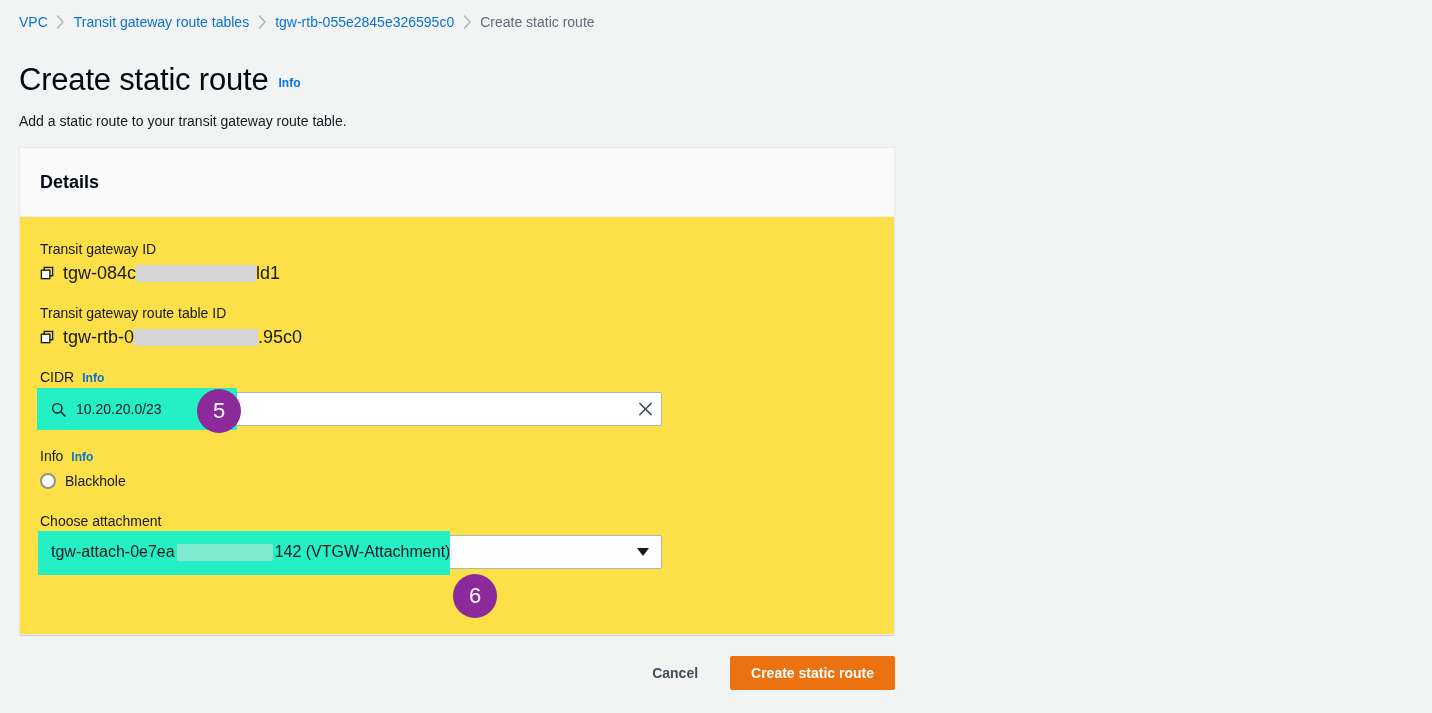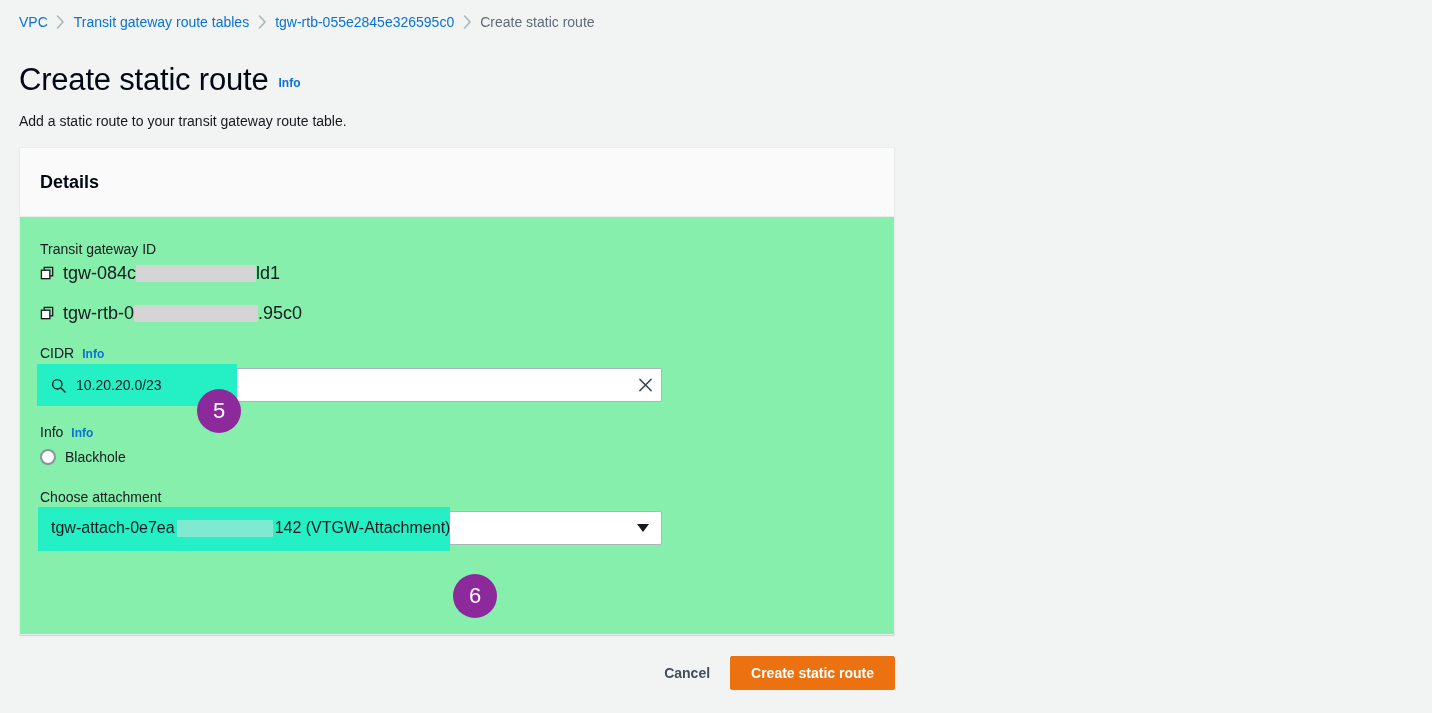--- a/index.html
+++ b/index.html
@@ -42,21 +42,21 @@
   }
   .page-subtitle {
     position: absolute; left: 19px; top: 111px;
     font-size: 14px; line-height: 20px; color: #16191f;
   }
 
   
   .card {
     position: absolute; left: 19px; top: 147px;
     width: 876px; height: 488px;
-    background: #86efac;
+    background: #fde047;
     border: 1px solid #e9ebed;
     border-radius: 2px;
     box-shadow: 0 1px 1px 0 rgba(0,28,36,.15);
   }
   .card-header {
     height: 69px; background: #fafafa;
     border-bottom: 1px solid #e9ebed;
     display: flex; align-items: center;
     padding: 0 20px;
   }
@@ -157,21 +157,21 @@
     background: #8c2a9c; color: #ffffff;
     display: flex; align-items: center; justify-content: center;
     font-size: 22px; line-height: 22px; font-weight: 400;
   }
   .badge-5 { left: 197px; top: 389px; }
   .badge-6 { left: 453px; top: 574px; }
 
   
   .footer {
     position: absolute; left: 19px; top: 656px; width: 876px;
-    display: flex; align-items: center; justify-content: flex-end; gap: 16px;
+    display: flex; align-items: center; justify-content: flex-end; gap: 28px;
   }
   .btn-cancel {
     font-size: 14px; font-weight: bold; color: #414d5c;
     background: none; border: none; cursor: pointer;
     padding: 8px 4px; font-family: inherit;
   }
   .btn-primary {
     font-size: 14px; font-weight: bold; color: #ffffff;
     background: #ec7211; border: 1px solid #ec7211; border-radius: 2px;
     padding: 0 20px; height: 34px; cursor: pointer;
@@ -229,20 +229,21 @@
           </span>
           <span class="mono-val">
             <span>tgw-084c</span>
             <span class="redact tg"></span>
             <span>ld1</span>
           </span>
         </div>
       </div>
 
       <div class="field">
+        <div class="field-label">Transit gateway route table ID</div>
         <div class="value-row">
           <span class="copy-icon">
             <svg width="15" height="15" viewBox="0 0 16 16">
               <rect x="4.5" y="1.5" width="9" height="9" fill="none" stroke="#16191f" stroke-width="1.4"></rect>
               <rect x="1.5" y="4.5" width="9" height="9" fill="#fff" stroke="#16191f" stroke-width="1.4"></rect>
             </svg>
           </span>
           <span class="mono-val">
             <span>tgw-rtb-0</span>
             <span class="redact rtb"></span>

